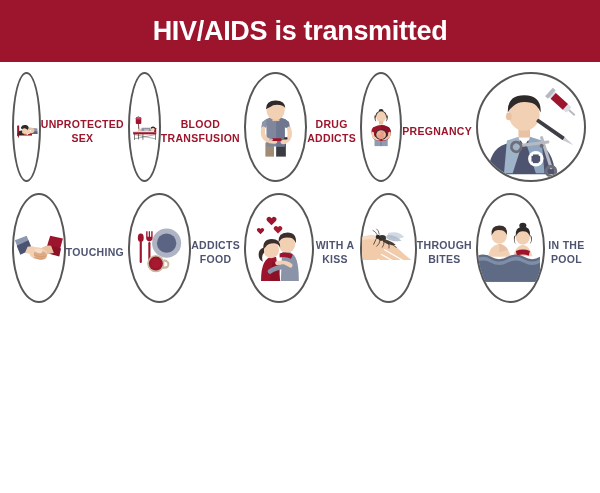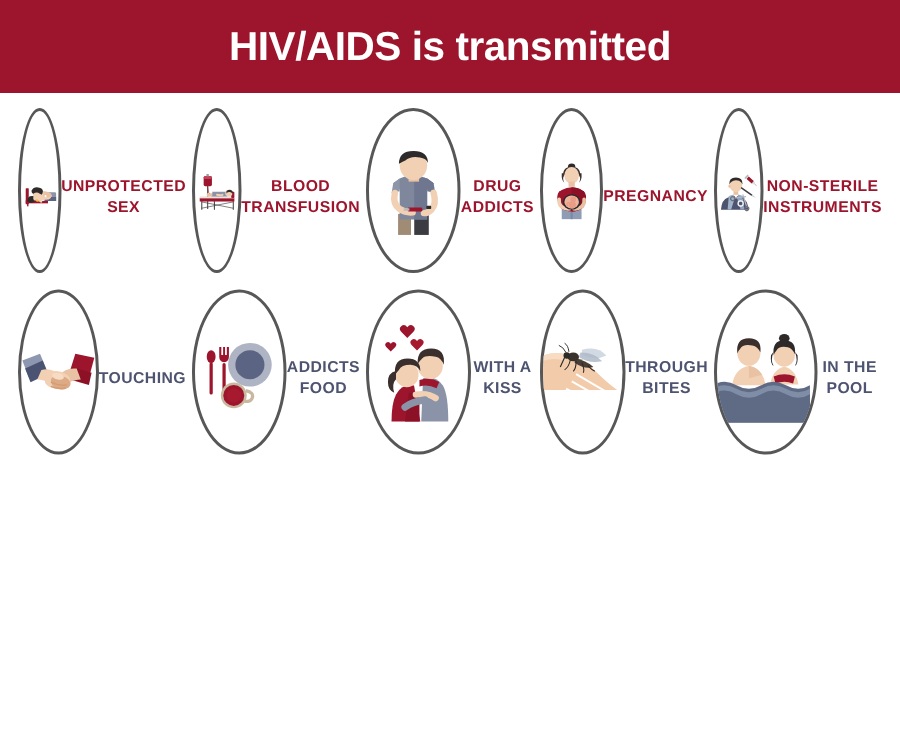--- a/index.html
+++ b/index.html
@@ -297,22 +297,20 @@
             <g transform="translate(66 66) rotate(35)">
               <path d="M0 0 L26 20" stroke="#b9b9c2" stroke-width="3.2" fill="none" stroke-linecap="round"></path>
               <path d="M8 0 L-14 20" stroke="#b9b9c2" stroke-width="3.2" fill="none" stroke-linecap="round"></path>
               <circle cx="28" cy="23" r="5" fill="none" stroke="#6e6e78" stroke-width="3"></circle>
               <circle cx="-16" cy="23" r="5" fill="none" stroke="#6e6e78" stroke-width="3"></circle>
               <circle cx="5" cy="7" r="2" fill="#6e6e78"></circle>
             </g>
           </svg>
         </div>
       </div>
-      <div class="caption caption-red">NON-STERILE
-INSTRUMENTS</div>
     </div>
 
   </div>
 
 
   <div class="row row-not-transmitted">
 
     <div class="cell">
       <div class="circle">
         <div class="art">

